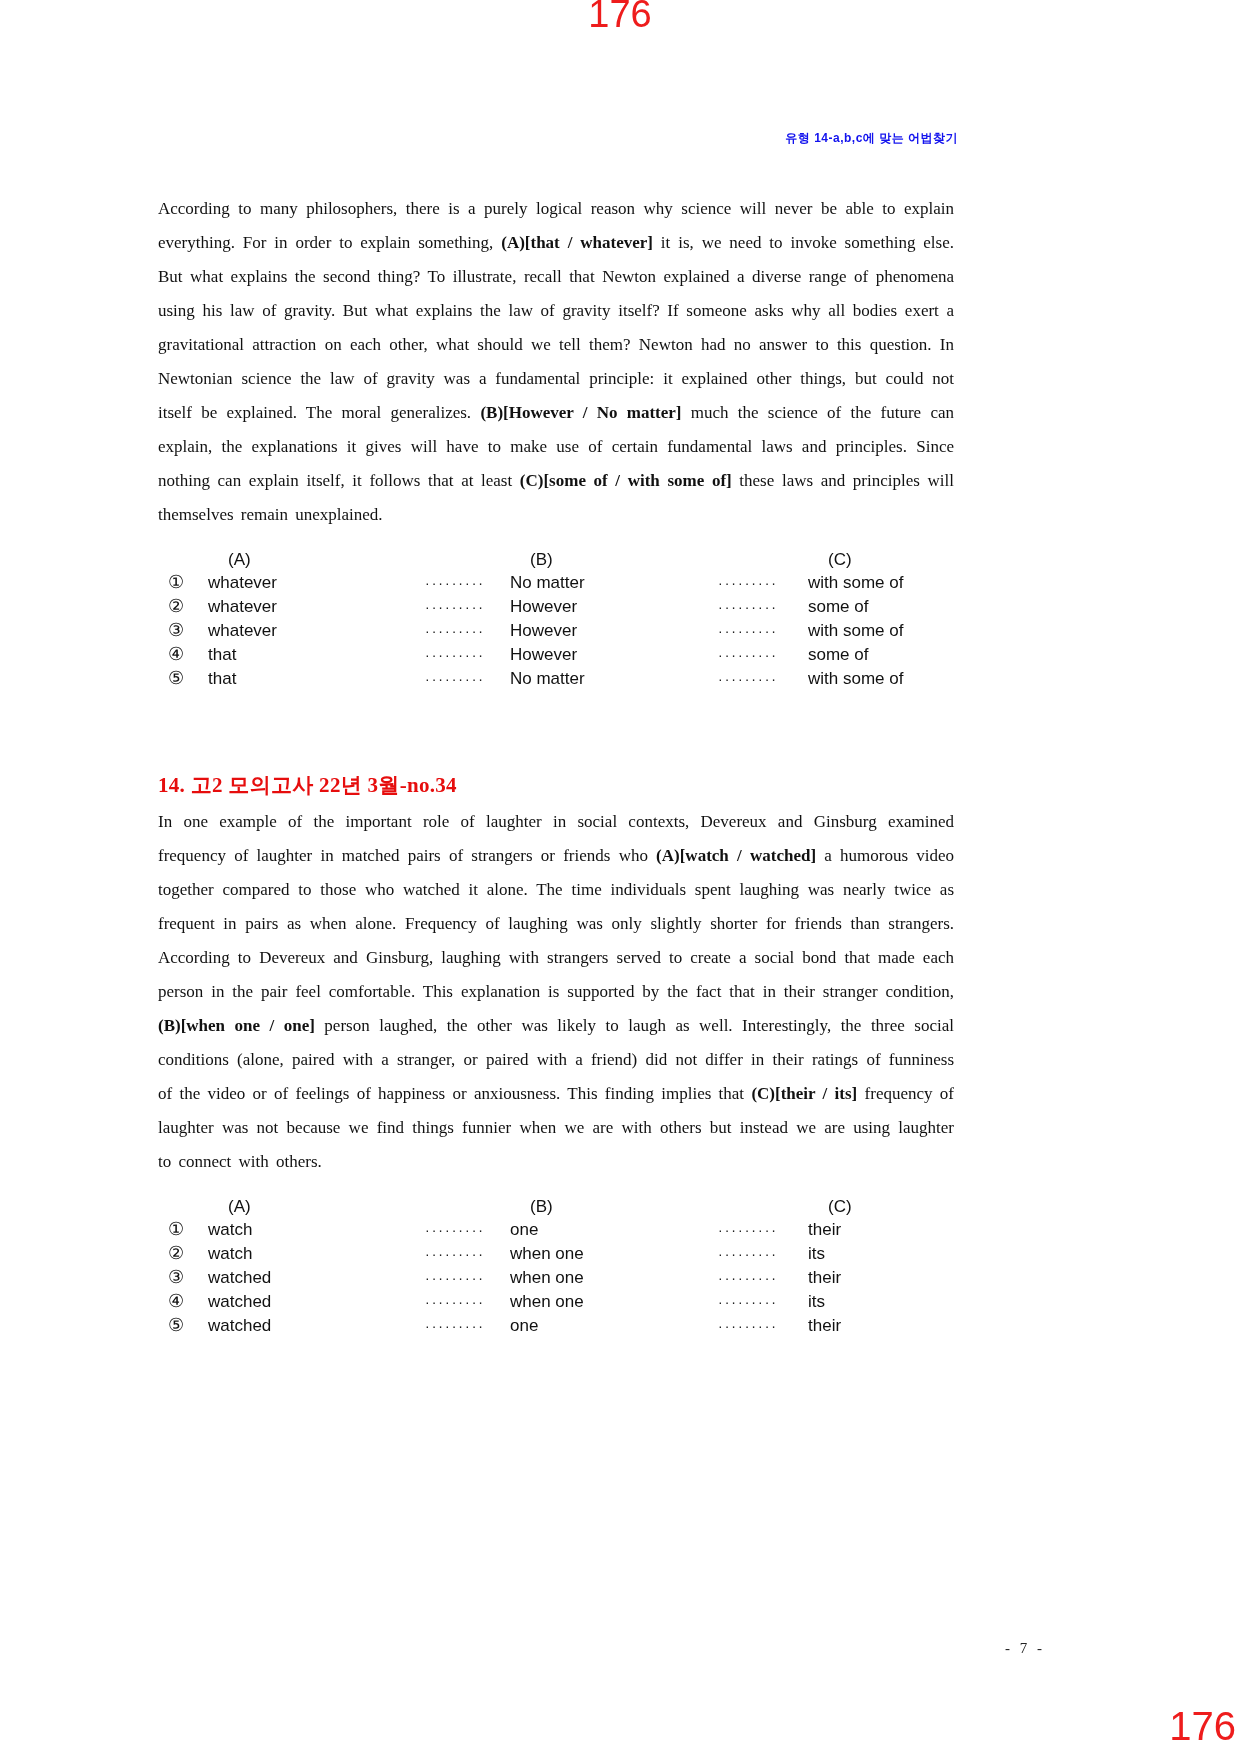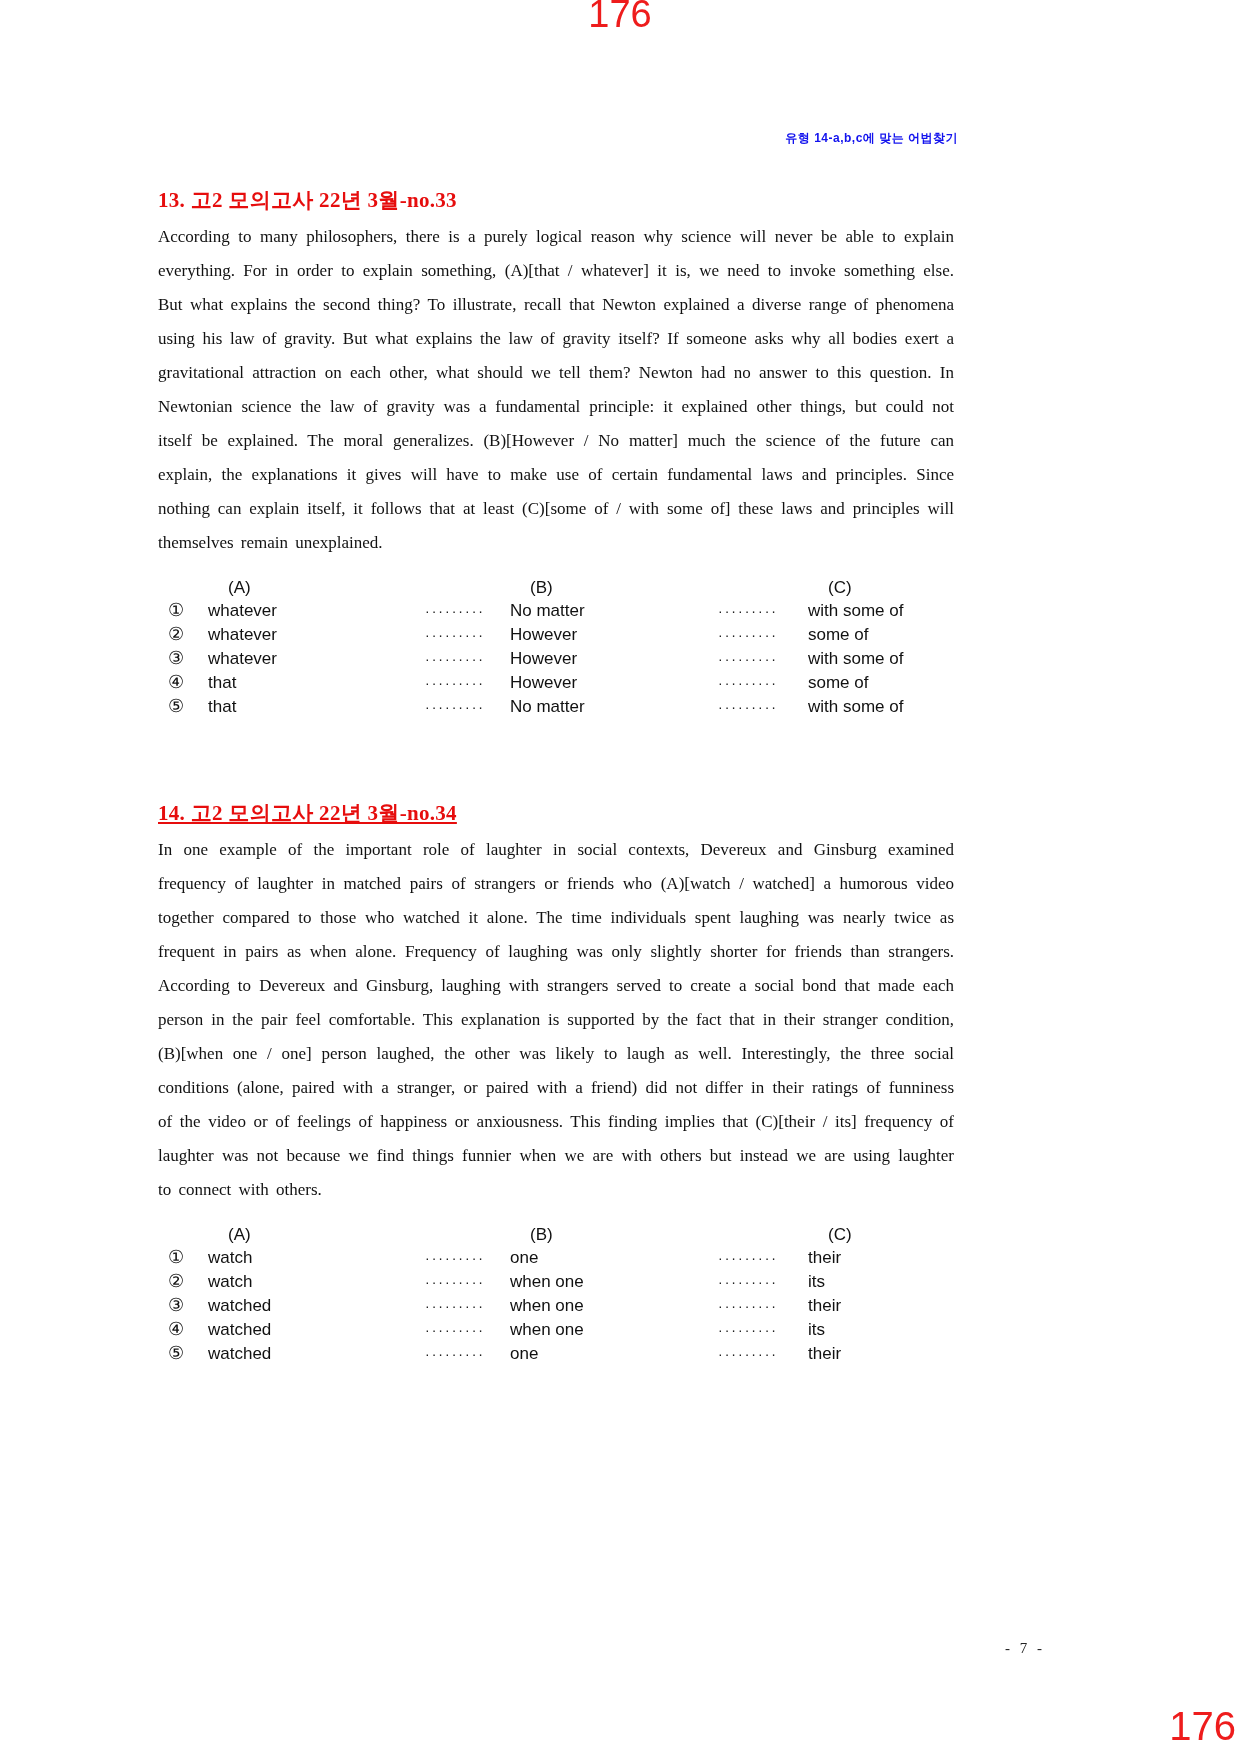--- a/index.html
+++ b/index.html
@@ -15,26 +15,26 @@
   .category-label {
     position:absolute; top:130px; right:282px;
     font-family:"Liberation Sans", sans-serif; font-weight:bold;
     font-size:12px; color:#1212ee; letter-spacing:0.5px;
   }
   .content { position:absolute; left:158px; top:186px; width:796px; }
   .q-heading {
     margin:0; font-size:21px; font-weight:bold; color:#e60d0d;
     font-family:"Liberation Serif", serif; letter-spacing:0.3px;
   }
-  .q-heading.second { margin-top:80px;text-decoration:underline; }
+  .q-heading.second { margin-top:80px; }
   .passage {
     margin:6px 0 0 0; font-size:17px; line-height:34px;
     text-align:justify; word-spacing:3px;
   }
-  .passage b { font-weight:normal; }
+  .passage b { font-weight:bold; }
   .answer-table {
     margin-top:16px; font-family:"Liberation Sans", sans-serif;
     font-size:17px;
   }
   .trow {
     display:grid; grid-template-columns:50px 217px 85px 208px 90px 1fr;
     line-height:23px; align-items:baseline;
   }
   .trow.thead .tcell { padding-left:20px; font-size:17px; }
   .trow.thead .tcell.c0 { padding-left:0; }
@@ -51,21 +51,20 @@
 </style>
 </head>
 <body>
 
 <div class="top-pagenum">176</div>
 
 <div class="category-label">유형 14-a,b,c에 맞는 어법찾기</div>
 
 <div class="content">
 
-  <h2 class="q-heading">13. 고2 모의고사 22년 3월-no.33</h2>
   <p class="passage"><span>According to many philosophers, there is a purely logical reason why science will never be able to explain everything. For in order to explain something, </span><b>(A)[that / whatever]</b><span> it is, we need to invoke something else. But what explains the second thing? To illustrate, recall that Newton explained a diverse range of phenomena using his law of gravity. But what explains the law of gravity itself? If someone asks why all bodies exert a gravitational attraction on each other, what should we tell them? Newton had no answer to this question. In Newtonian science the law of gravity was a fundamental principle: it explained other things, but could not itself be explained. The moral generalizes. </span><b>(B)[However / No matter]</b><span> much the science of the future can explain, the explanations it gives will have to make use of certain fundamental laws and principles. Since nothing can explain itself, it follows that at least </span><b>(C)[some of / with some of]</b><span> these laws and principles will themselves remain unexplained.</span></p>
   <div class="answer-table">
       <div class="trow thead">
         <div class="tcell c0"></div>
         <div class="tcell c1">(A)</div>
         <div class="tcell c2"></div>
         <div class="tcell c3">(B)</div>
         <div class="tcell c4"></div>
         <div class="tcell c5">(C)</div>
       </div>

